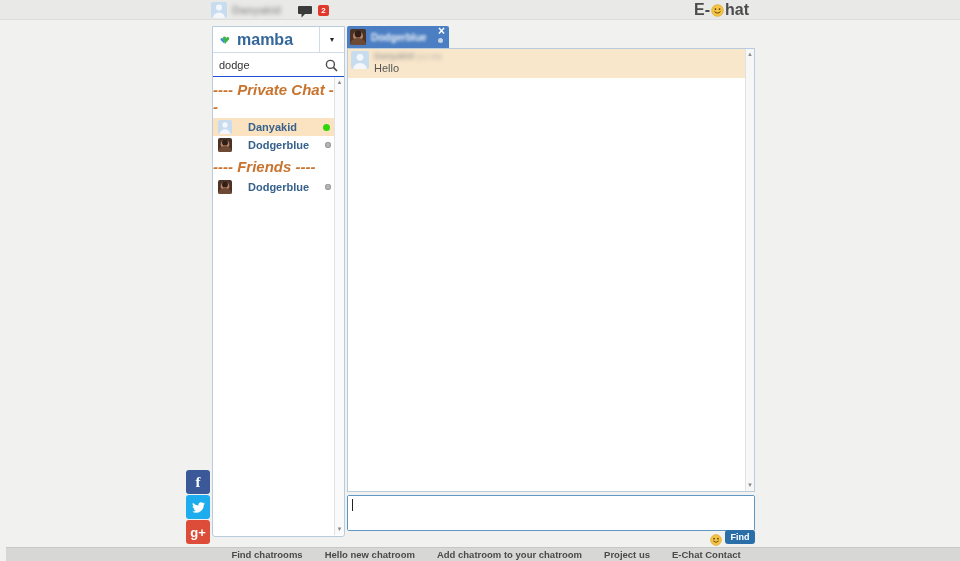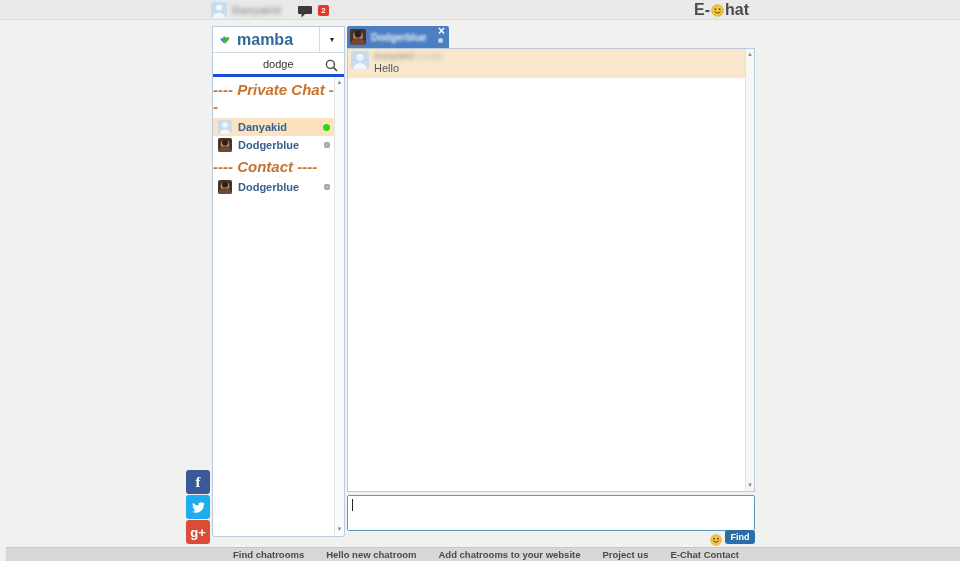--- a/index.html
+++ b/index.html
@@ -38,29 +38,29 @@
   .sidebar {
     position:absolute; left:212px; top:26px; width:133px; height:511px;
     background:#fff; border:1px solid #b9cbdc; border-radius:0 0 3px 3px;
   }
   .network-row { height:26px; border-bottom:1px solid #cfdce8; display:flex; align-items:center; }
   .mamba-icon { width:24px; display:flex; justify-content:center; align-items:center; }
   .mamba-icon .h1 { color:#3f8fd6; font-size:11px; font-style:normal; transform:rotate(-12deg); }
   .mamba-icon .h2 { color:#3cb54a; font-size:13px; font-style:normal; margin-left:-5px; transform:rotate(10deg); }
   .network-name { font-size:16px; font-weight:bold; color:#33679b; flex:1; }
   .dd-btn { width:25px; height:100%; border-left:1px solid #cfdce8; display:flex; align-items:center; justify-content:center; font-size:8px; color:#222; cursor:pointer; }
-  .search-row { height:24px; border-bottom:3px solid #1d4ed8; position:relative;padding-left:44px; }
+  .search-row { height:24px; border-bottom:1px solid #1d4ed8; position:relative; }
   .search-row input {
     width:100%; height:100%; border:none; outline:none;
     padding:0 24px 0 6px; font-size:11px; color:#333; font-family:"Liberation Sans",sans-serif;
   }
   .mag { position:absolute; right:6px; top:5px; width:13px; height:13px; }
   .list { position:relative; height:459px; }
   .divider { text-align:left; color:#c8732e; font-size:15px; font-weight:bold; font-style:italic; padding:4px 0 3px 0; }
-  .user-row { height:18px; display:flex; align-items:center; gap:6px; padding-left:5px; padding-right:14px; cursor:pointer; }
+  .user-row { height:18px; display:flex; align-items:center; gap:16px; padding-left:5px; padding-right:14px; cursor:pointer; }
   .user-row.selected { background:#fbe3c2; }
   .user-name { font-size:11px; font-weight:bold; color:#35618c; white-space:nowrap; }
   .dot { width:6px; height:6px; border-radius:50%; margin-left:auto; flex:0 0 auto; }
   .dot.online { background:#2fd60a; width:7px; height:7px; }
   .dot.offline { background:#b5b5b5; box-shadow:inset 0 0 0 1px #9d9d9d; }
   .sb {
     position:absolute; right:0; width:10px; background:#fafafa; border-left:1px solid #e2e2e2;
   }
   .sb .arr { position:absolute; left:0; width:100%; text-align:center; font-size:6px; color:#8a8a8a; line-height:9px; }
   .sb .arr.up { top:1px; }
@@ -202,21 +202,21 @@
             <circle cx="8" cy="5" r="3.4" fill="#2e2019"></circle>
             <circle cx="6.6" cy="7.6" r=".7" fill="#2a1c14"></circle>
             <circle cx="9.4" cy="7.6" r=".7" fill="#2a1c14"></circle>
             <path d="M0 16a8 7 0 0 1 16 0z" fill="#6e4a35"></path>
           </svg>
       </span>
       <span class="user-name">Dodgerblue</span>
       <span class="dot offline"></span>
     </div>
 
-    <div class="divider">---- Contact ----</div>
+    <div class="divider">---- Friends ----</div>
 
     <div class="user-row">
       <span class="avatar av14">
         <svg viewBox="0 0 16 16">
             <rect width="16" height="16" fill="#4a3226"></rect>
             <circle cx="8" cy="7" r="5" fill="#b98163"></circle>
             <circle cx="8" cy="5" r="3.4" fill="#2e2019"></circle>
             <circle cx="6.6" cy="7.6" r=".7" fill="#2a1c14"></circle>
             <circle cx="9.4" cy="7.6" r=".7" fill="#2a1c14"></circle>
             <path d="M0 16a8 7 0 0 1 16 0z" fill="#6e4a35"></path>
@@ -293,16 +293,16 @@
     <svg viewBox="0 0 24 24">
         <path fill="#fff" d="M24 4.6c-.9.4-1.8.7-2.8.8 1-.6 1.8-1.6 2.2-2.7-1 .6-2 1-3.1 1.2-.9-1-2.2-1.6-3.6-1.6-2.7 0-4.9 2.2-4.9 4.9 0 .4 0 .8.1 1.1-4.1-.2-7.7-2.2-10.1-5.1-.4.7-.7 1.6-.7 2.5 0 1.7.9 3.2 2.2 4.1-.8 0-1.6-.2-2.2-.6v.1c0 2.4 1.7 4.4 3.9 4.8-.4.1-.8.2-1.3.2-.3 0-.6 0-.9-.1.6 2 2.4 3.4 4.6 3.4-1.7 1.3-3.8 2.1-6.1 2.1-.4 0-.8 0-1.2-.1 2.2 1.4 4.8 2.2 7.5 2.2 9.1 0 14-7.5 14-14v-.6c1-.7 1.8-1.6 2.5-2.6z"></path>
       </svg>
   </span>
   <span class="soc gp">g+</span>
 </div>
 
 <div class="footer">
   <a>Find chatrooms</a>
   <a>Hello new chatroom</a>
-  <a>Add chatrooms to your website</a>
+  <a>Add chatroom to your chatroom</a>
   <a>Project us</a>
   <a>E-Chat Contact</a>
 </div>
 
 </body></html>

